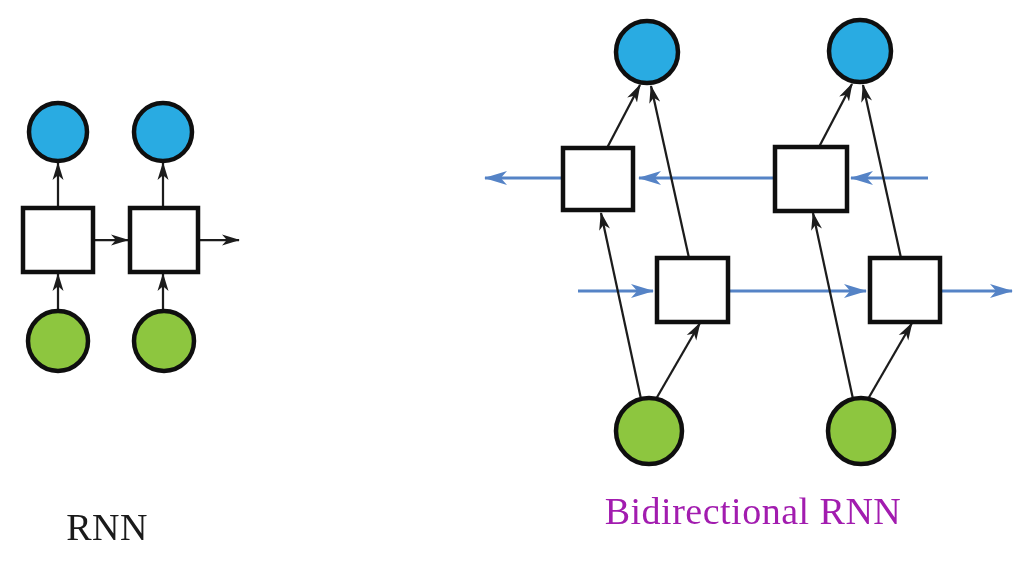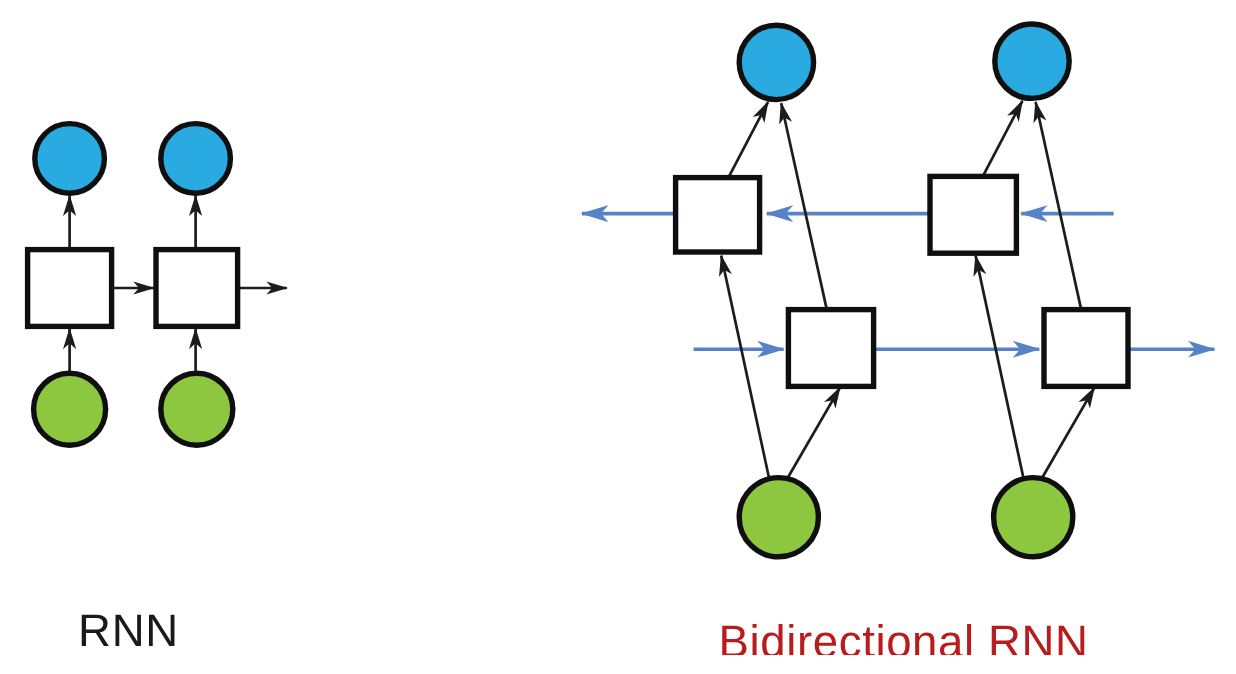--- a/index.html
+++ b/index.html
@@ -2,21 +2,21 @@
 <html><head>
 <meta charset="utf-8">
 <style>
   html, body { margin: 0; padding: 0; background: #ffffff; }
   .canvas {
     position: relative;
     width: 1030px;
     height: 546px;
     background: #ffffff;
     overflow: hidden;
-    font-family: Liberation Sans, sans-serif;
+    font-family: Liberation Serif, serif;
   }
   #diagram-svg {
     position: absolute;
     left: 0; top: 0;
     width: 1030px; height: 562px;
     display: block;
   }
   .diagram-label {
     position: absolute;
     transform: translate(-50%, -50%);
@@ -75,14 +75,14 @@
         <rect x="775" y="147" width="72" height="64" fill="#ffffff" stroke="#0f0f0f" stroke-width="4.5"></rect>
         <rect x="657" y="258" width="71" height="64" fill="#ffffff" stroke="#0f0f0f" stroke-width="4.5"></rect>
         <rect x="870" y="258" width="70" height="64" fill="#ffffff" stroke="#0f0f0f" stroke-width="4.5"></rect>
         <circle cx="649" cy="431" r="33" fill="#8dc63f" stroke="#0f0f0f" stroke-width="4.5"></circle>
         <circle cx="861" cy="431" r="33" fill="#8dc63f" stroke="#0f0f0f" stroke-width="4.5"></circle>
       </g>
     </svg>
 
   <div class="diagram-label" style="left: 107px; top: 527px; color: rgb(26, 26, 26);">RNN</div>
 
-  <div class="diagram-label" style="left: 753px; top: 536px; color: #b91c1c;">Bidirectional RNN</div>
+  <div class="diagram-label" style="left: 753px; top: 511px; color: #a21caf;">Bidirectional RNN</div>
 </div>
 
 </body></html>

